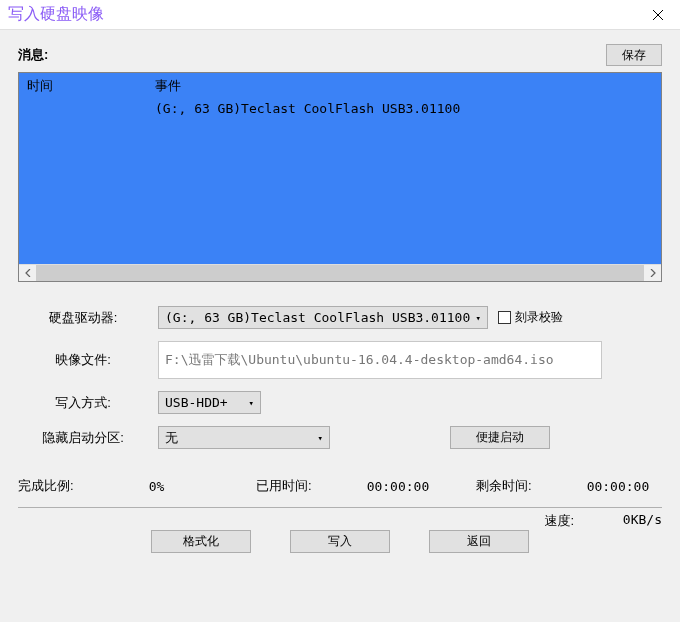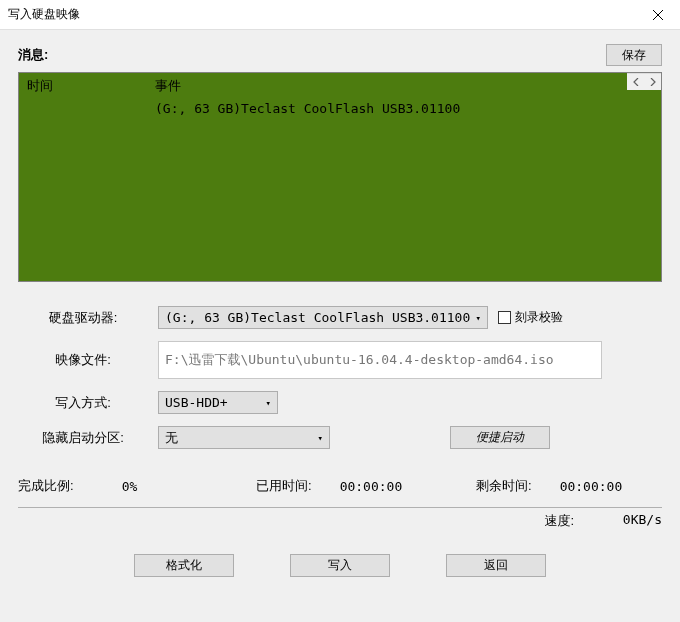--- a/index.html
+++ b/index.html
@@ -18,22 +18,22 @@
     .title-bar {
       height: 30px;
       background: #fff;
       border-bottom: 1px solid #e0e0e0;
       display: flex;
       align-items: center;
       justify-content: space-between;
       padding-left: 8px;
     }
     .title-bar .title {
-      font-size: 12px;
-      color: #000000;
+      font-size: 16px;
+      color: #8b5cf6;
     }
     .close-btn {
       width: 45px;
       height: 30px;
       display: flex;
       align-items: center;
       justify-content: center;
       font-size: 14px;
       cursor: pointer;
     }
@@ -55,25 +55,25 @@
     }
     .save-btn {
       width: 56px;
       height: 22px;
       background: #e1e1e1;
       border: 1px solid #adadad;
       cursor: pointer;
       font-size: 12px;
     }
     .log-box {
-      background: #4d7c0f;
+      background: #3b82f6;
       border: 1px solid #828282;
       height: 210px;
       display: flex;
-      flex-direction: row;
+      flex-direction: column;
     }
     .log-content {
       flex: 1;
       padding: 4px 8px;
       font-size: 13px;
       display: flex;
     }
     .log-col-time {
       width: 128px;
       flex-shrink: 0;
@@ -150,21 +150,21 @@
     }
     .select-arrow {
       margin-left: auto;
       font-size: 9px;
       color: #000;
     }
     .select-drive {
       width: 330px;
     }
     .select-method {
-      width: 120px;
+      width: 103px;
     }
     .select-hidden {
       width: 172px;
     }
     .text-input {
       height: 38px;
       background: #fff;
       border: 1px solid #c8c8c8;
       padding: 0 6px;
       font-family: "NSimSun", "SimSun", monospace;
@@ -188,31 +188,31 @@
       margin-right: 4px;
     }
     .quick-boot-btn {
       margin-left: 120px;
       width: 100px;
       height: 23px;
       background: #e1e1e1;
       border: 1px solid #adadad;
       cursor: pointer;
       font-size: 12px;
-      font-style: italic;
     }
     .progress-row {
       display: flex;
       align-items: center;
       margin-top: 28px;
       font-size: 13px;
     }
     .progress-row > div {
       display: flex;
       align-items: center;
+      gap: 27px;
     }
     .prog-label {
       margin-right: 10px;
     }
     .prog-val {
       font-family: "NSimSun", monospace;
     }
     .hr {
       border: none;
       border-top: 1px solid #b0b0b0;
@@ -228,22 +228,21 @@
       margin-right: 30px;
     }
     .speed-row .sp-val {
       font-family: "NSimSun", monospace;
       width: 58px;
       text-align: right;
     }
     .button-row {
       display: flex;
       justify-content: center;
-      gap: 56px;
-      margin-top: 24px;
+      gap: 39px;
     }
     .action-btn {
       width: 100px;
       height: 23px;
       background: #e1e1e1;
       border: 1px solid #adadad;
       cursor: pointer;
       font-size: 12px;
     }
     .action-btn.disabled {

